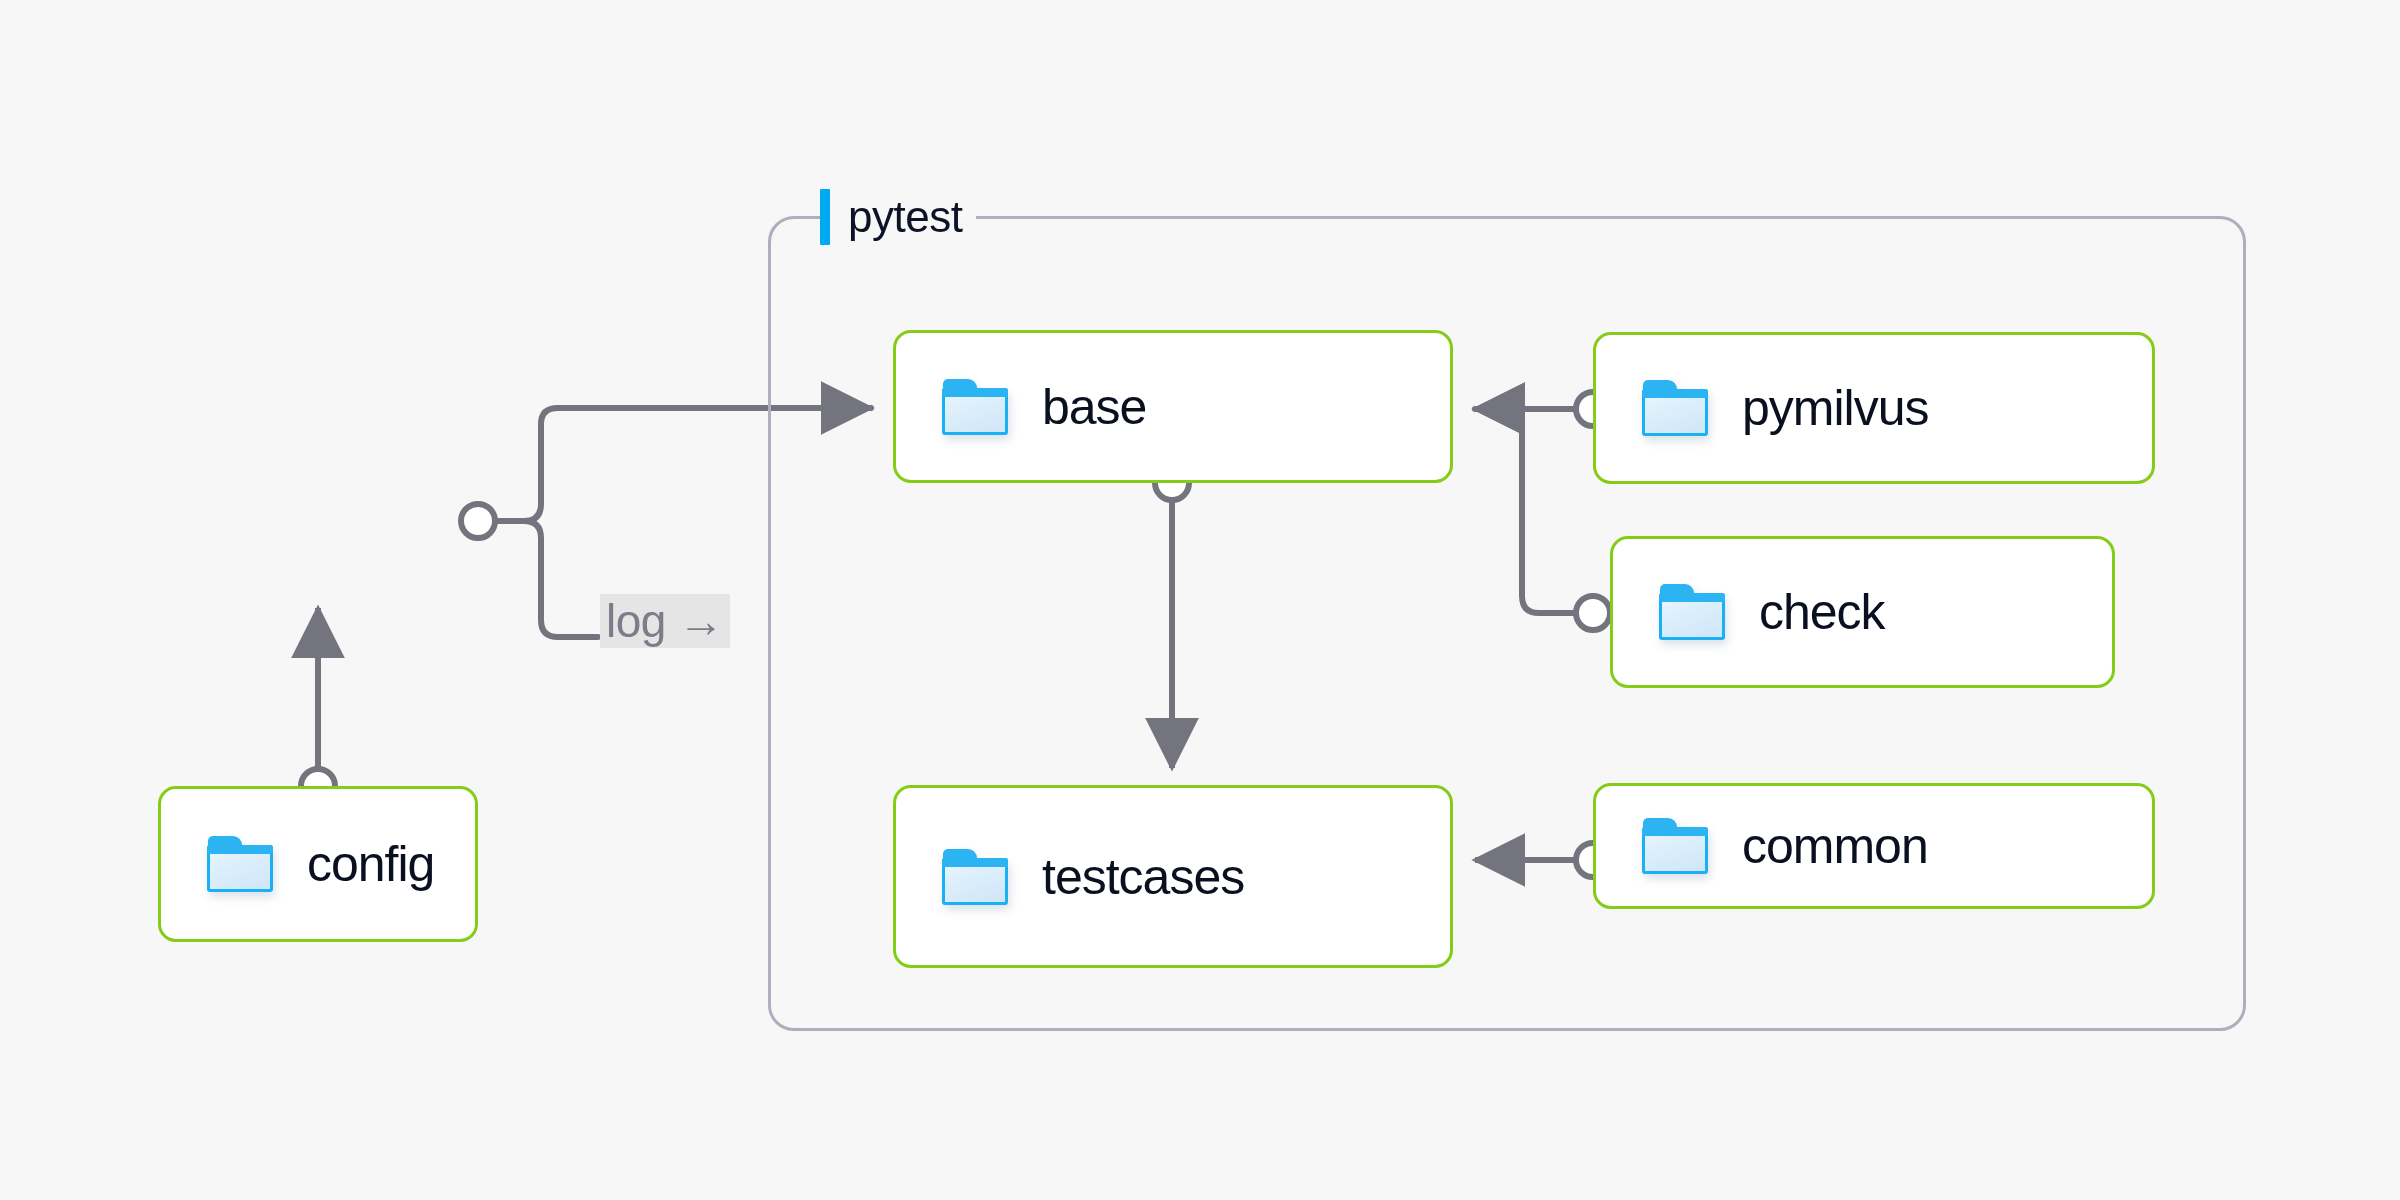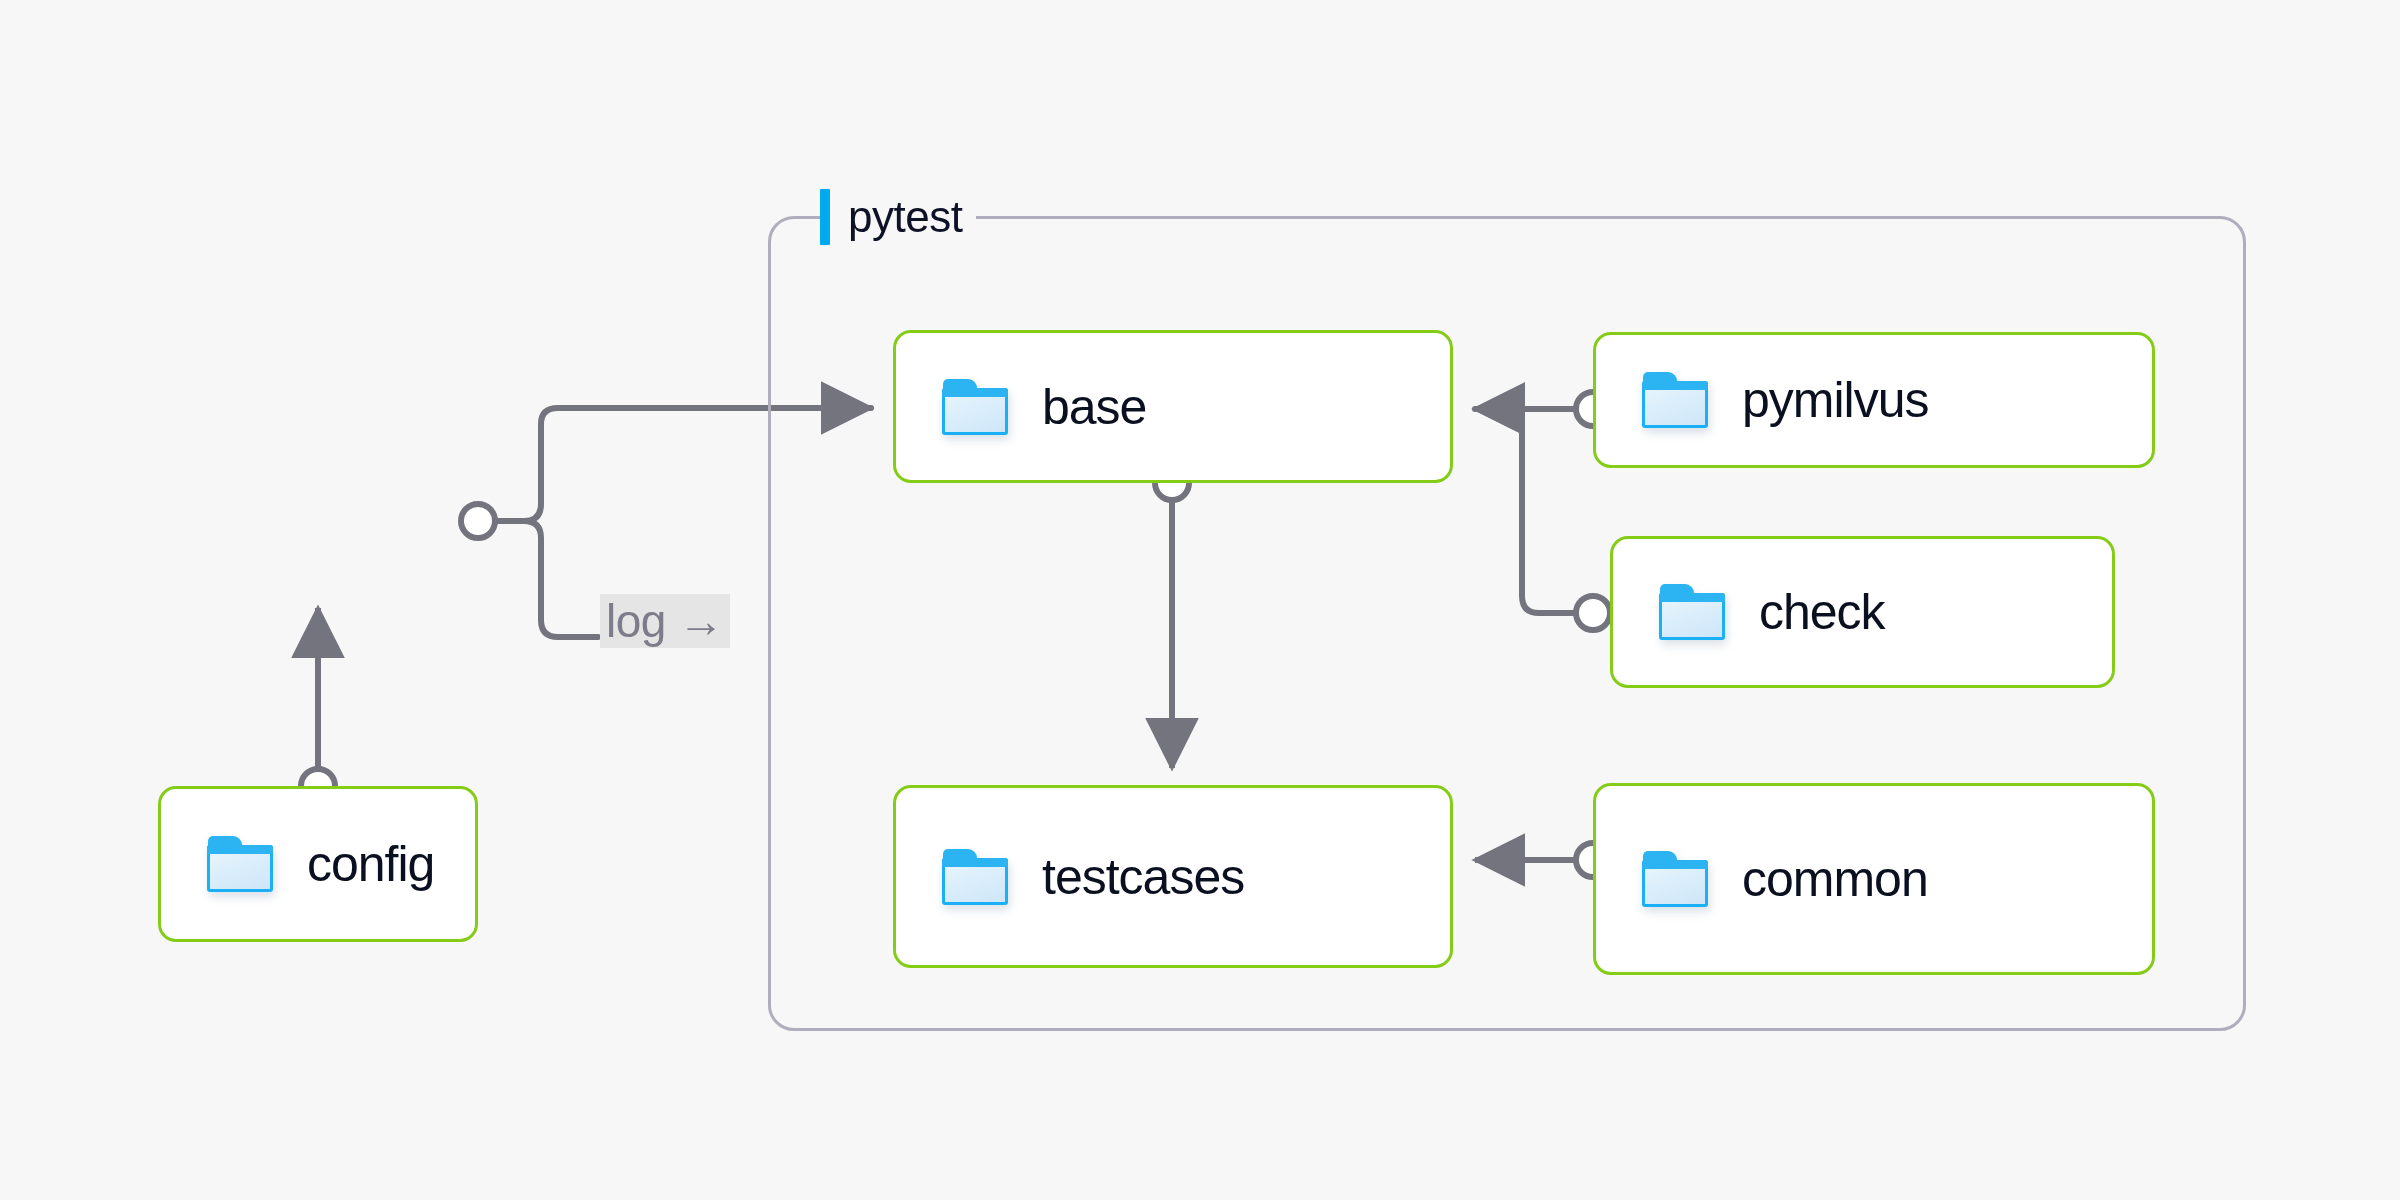--- a/index.html
+++ b/index.html
@@ -116,23 +116,23 @@
     height: 9px;
     background: #2cb4f2;
     border-radius: 3px 3px 0 0;
   }
 
   
   #node-utils     { left: 158px;  top: 437px; width: 320px; height: 157px; }
   #node-config    { left: 158px;  top: 786px; width: 320px; height: 156px; }
   #node-base      { left: 893px;  top: 330px; width: 560px; height: 153px; }
   #node-testcases { left: 893px;  top: 785px; width: 560px; height: 183px; }
-  #node-pymilvus  { left: 1593px; top: 332px; width: 562px; height: 136px; }
+  #node-pymilvus  { left: 1593px; top: 332px; width: 562px; height: 152px; }
   #node-check     { left: 1593px; top: 536px; width: 505px; height: 152px; margin-left: 17px; }
-  #node-common    { left: 1593px; top: 783px; width: 562px; height: 192px; }
+  #node-common    { left: 1593px; top: 783px; width: 562px; height: 126px; }
 
   
   .edge-label {
     position: absolute;
     left: 600px;
     top: 594px;
     font-size: 46px;
     color: #7c7c8a;
     letter-spacing: -0.5px;
     white-space: nowrap;

